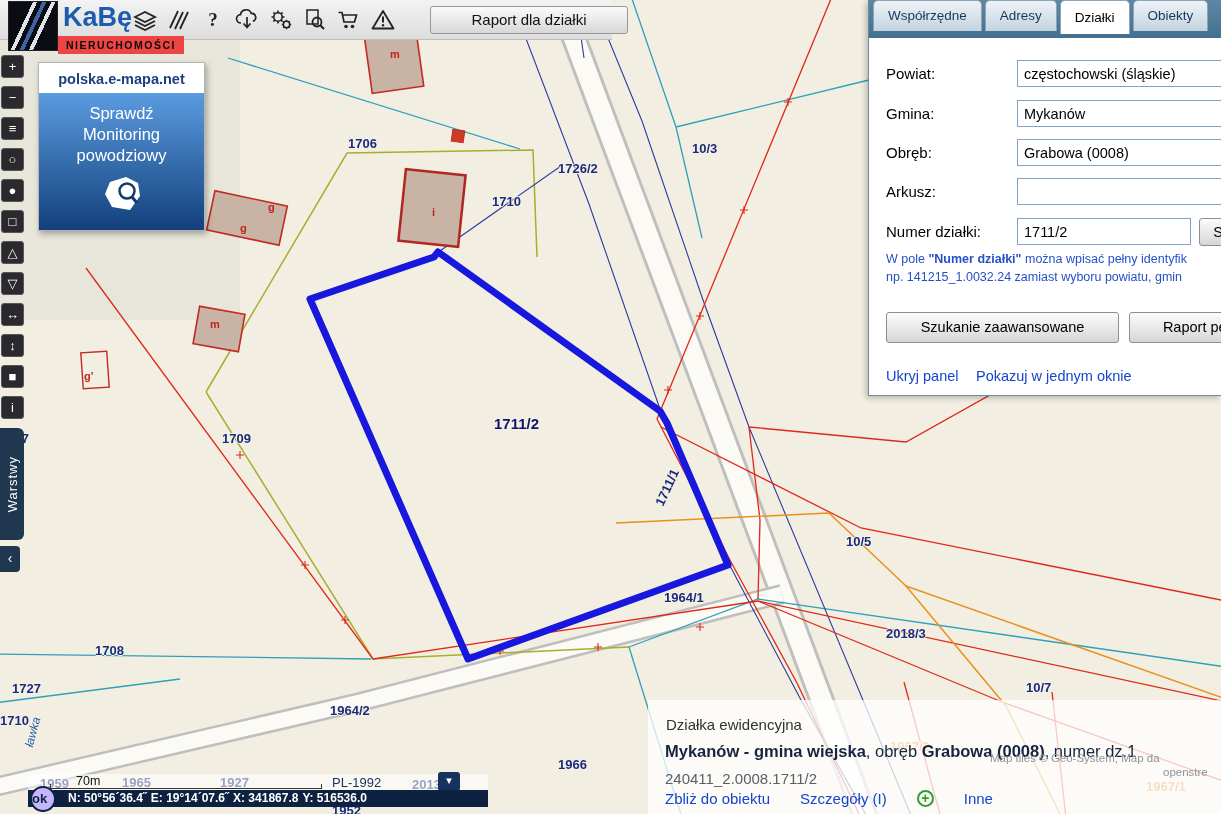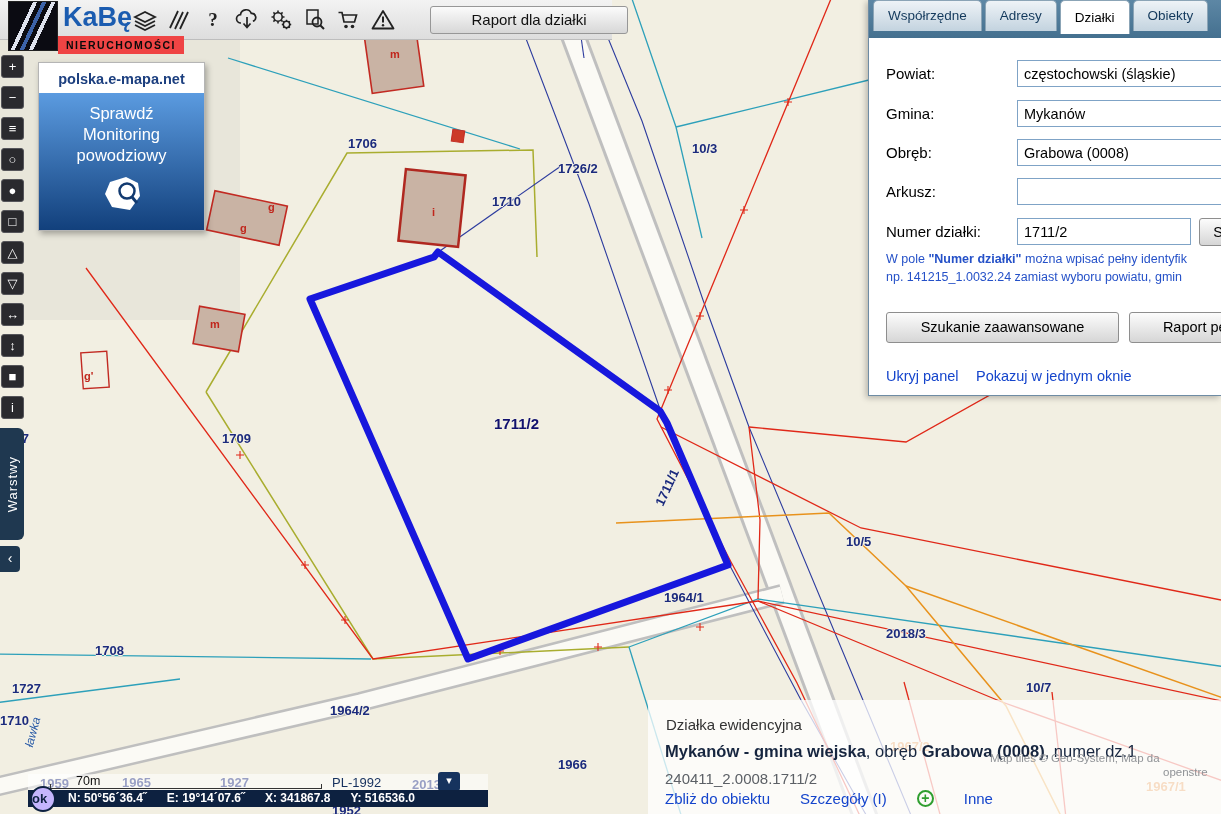--- a/index.html
+++ b/index.html
@@ -83,21 +83,21 @@
 
   
   #scale-row{position:absolute;left:28px;top:774px;width:460px;height:16px;z-index:7;background:rgba(255,255,255,.55)}
   #scale-label{position:absolute;left:48px;top:0;font-size:12.5px;color:#111}
   #scale-line{position:absolute;left:22px;top:10px;width:272px;height:5px;
     border-left:1.5px solid #333;border-right:1.5px solid #333;border-bottom:1.5px solid #333}
   #crs-label{position:absolute;left:304px;top:1px;font-size:13px;color:#15305e;cursor:pointer}
   #crs-toggle{position:absolute;left:410px;top:-2px;width:22px;height:19px;background:#16335e;cursor:pointer;
     border-radius:3px;color:#fff;text-align:center;line-height:17px;font-size:11px}
   #coord-bar{position:absolute;left:28px;top:790px;width:460px;height:17px;z-index:7;background:#0d2140;
-    color:#fff;font-size:12px;font-weight:bold;line-height:17px;padding-left:40px;display:flex;gap:20px;white-space:nowrap}
+    color:#fff;font-size:12px;font-weight:bold;line-height:17px;padding-left:40px;display:flex;gap:4px;white-space:nowrap}
   #ok-btn{position:absolute;left:30px;top:786px;width:26px;height:26px;z-index:8;border-radius:50%;cursor:pointer;
     background:#c4b5fd;border:2px solid #0d2140;text-align:left;line-height:22px;font-size:13px;font-weight:bold;color:#0d2140}
 </style>
 </head>
 <body>
 
 <div id="screen">
 
   <svg id="map-svg" width="1221" height="814" viewBox="0 0 1221 814">
     <rect x="0" y="0" width="1221" height="814" fill="#f2efe2"></rect>

